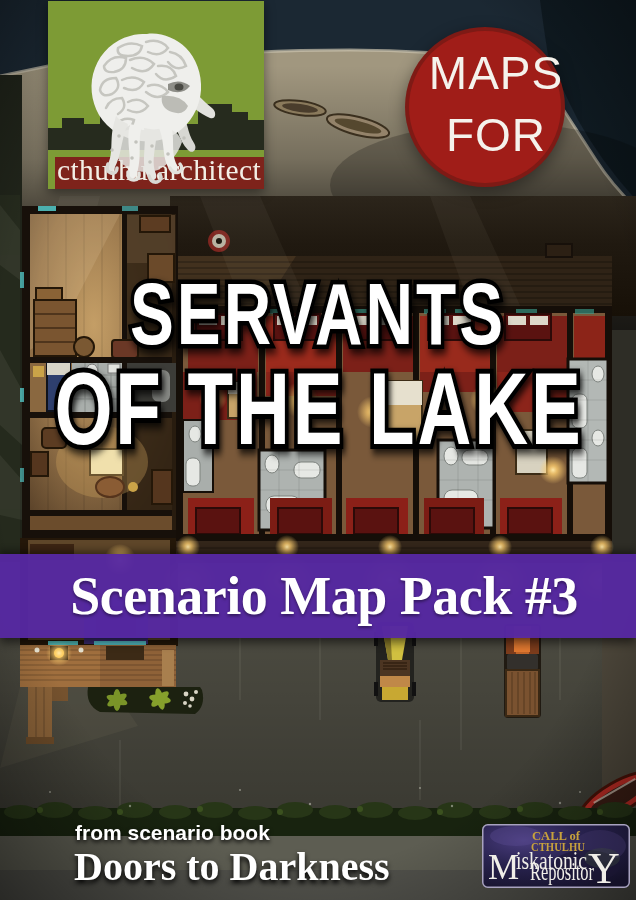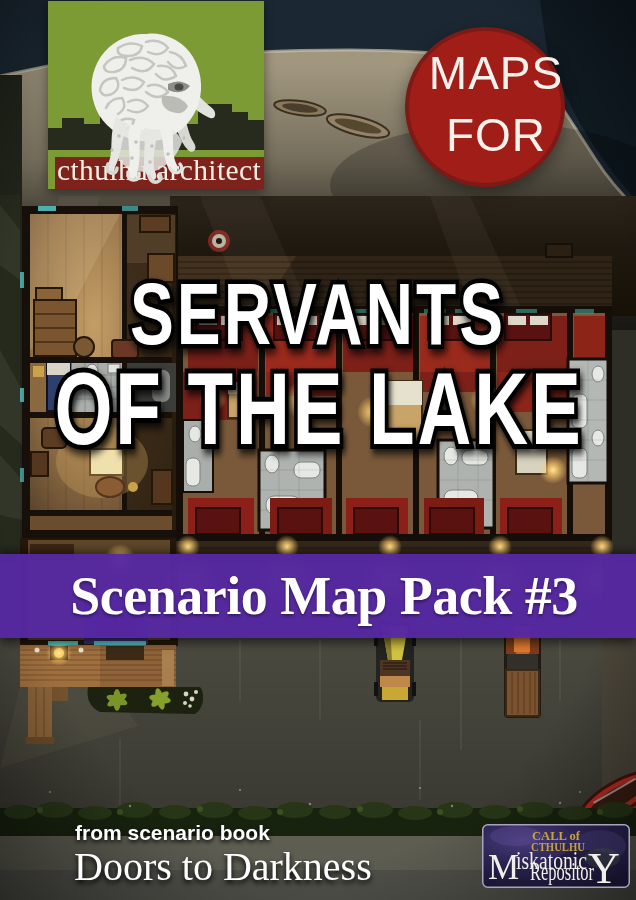--- a/index.html
+++ b/index.html
@@ -623,21 +623,21 @@
     <text x="0" y="0" text-anchor="middle" font-family="Liberation Sans, sans-serif" font-weight="bold" font-size="102" fill="#fff" stroke="#000" stroke-width="10" paint-order="stroke" letter-spacing="4">OF THE LAKE</text>
   </g>
 </svg>
 
 <div class="ov" style="left:0;top:554px;width:636px;height:84px;background:#5628a2;opacity:0.96;box-shadow:0 5px 9px rgba(0,0,0,0.55), 0 -4px 7px rgba(0,0,0,0.35)"></div>
 
 <div class="ov" style="left:6px;top:565px;width:636px;text-align:center;font-family:'Liberation Serif',serif;font-weight:bold;font-size:54px;letter-spacing:-0.5px;color:#fff;text-shadow:0 2px 3px rgba(0,0,0,0.4)">Scenario Map Pack #3</div>
 
 <div class="ov" style="left:75px;top:821px;font-family:'Liberation Sans',sans-serif;font-weight:bold;font-size:21px;color:#fff;text-shadow:0 2px 4px #000">from scenario book</div>
 
-<div class="ov" style="left:74px;top:843px;font-family:'Liberation Serif',serif;font-weight:normal;font-size:40px;color:#fff;text-shadow:0 3px 5px #000">Doors to Darkness</div>
+<div class="ov" style="left:74px;top:843px;font-family:'Liberation Serif',serif;font-weight:bold;font-size:40px;color:#fff;text-shadow:0 3px 5px #000">Doors to Darkness</div>
 
 <svg class="ov" style="left:482px;top:824px" width="148" height="64" viewBox="0 0 148 64">
   <defs>
     <radialGradient id="neb" cx="28%" cy="25%" r="90%">
       <stop offset="0%" stop-color="#4a3d7e"></stop>
       <stop offset="45%" stop-color="#28224e"></stop>
       <stop offset="100%" stop-color="#141128"></stop>
     </radialGradient>
   </defs>
 

